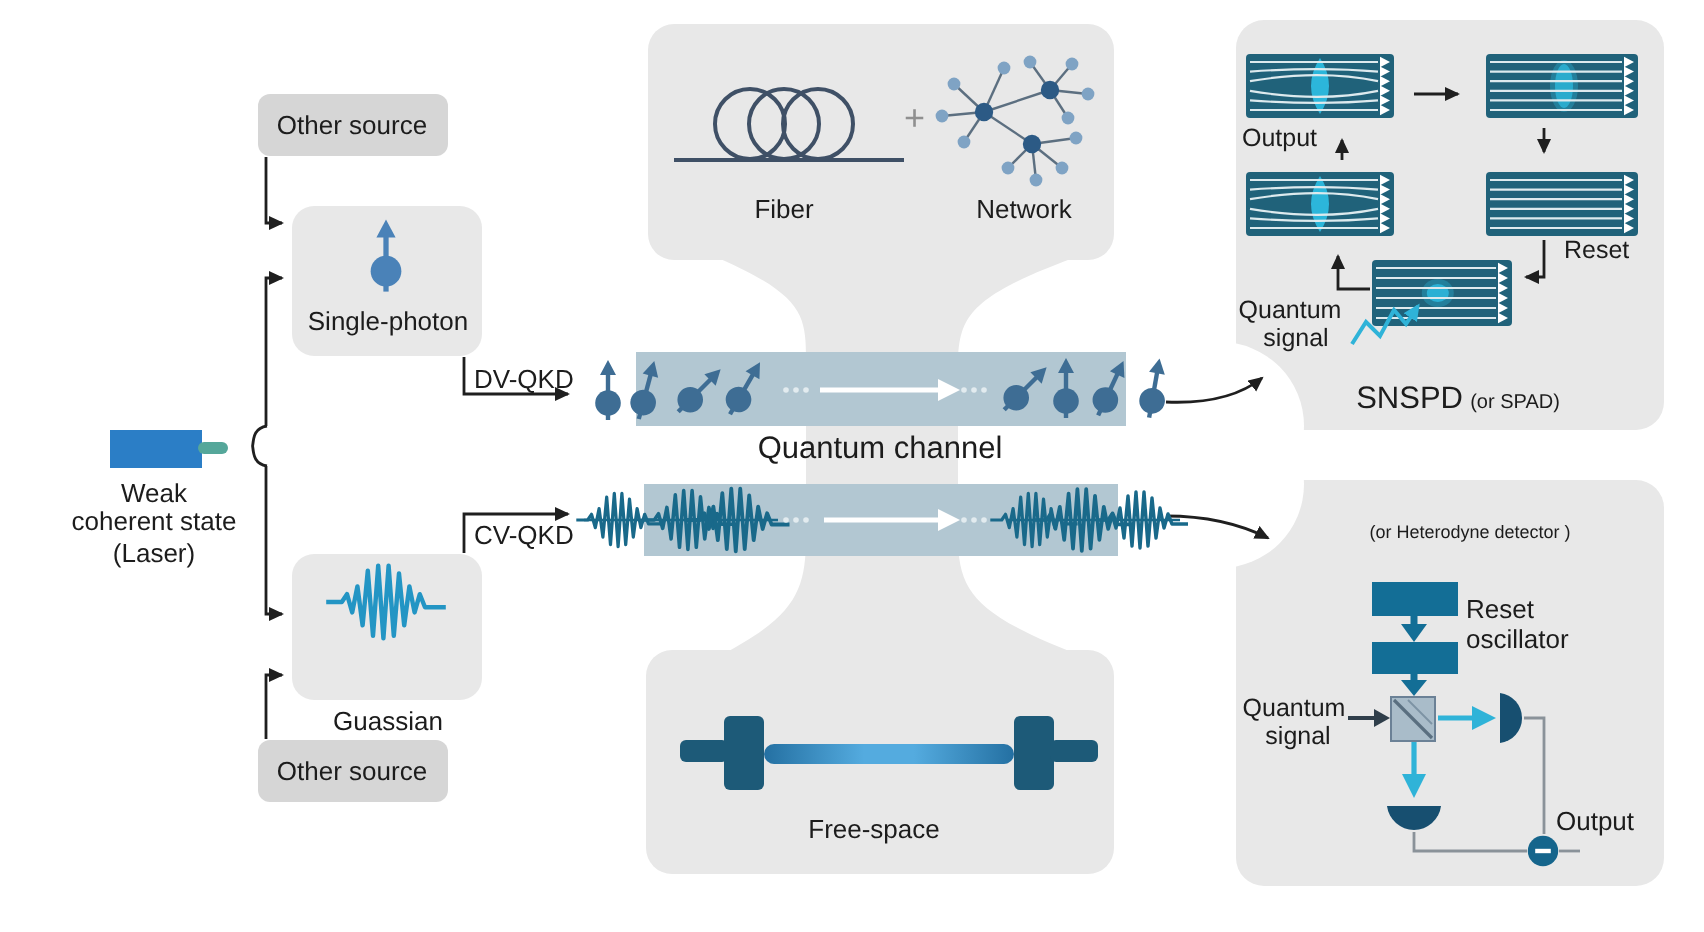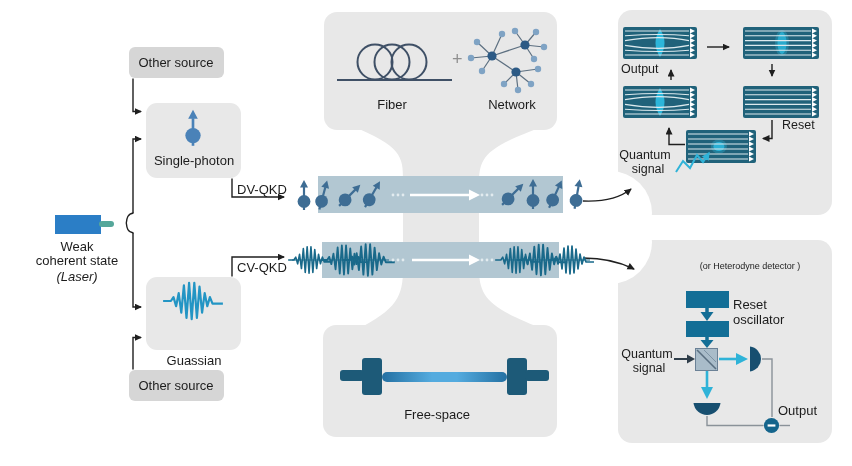--- a/index.html
+++ b/index.html
@@ -206,36 +206,38 @@
         <polygon points="63,21.4 68,24 63,26.6" fill="#fff"></polygon>
         <path d="M2,29 Q35,29 62,29" fill="none" stroke="#ddeaee" stroke-width="1.1"></path>
         <polygon points="63,26.4 68,29 63,31.6" fill="#fff"></polygon>
       </svg>
     </div>
 
   <div class="t c" style="left:176px;top:56px;">Other source</div>
   <div class="t c" style="left:194px;top:154px;">Single-photon</div>
   <div class="t c" style="left:77px;top:240px;">Weak</div>
   <div class="t c" style="left:77px;top:254px;">coherent state</div>
-  <div class="t c" style="left:77px;top:270px;font-style:italic;">(Laser)</div>
+  <div class="t c" style="left:77px;top:270px;">(Laser)</div>
   <div class="t c" style="left:194px;top:327px;margin-top:27px;">Guassian</div>
   <div class="t c" style="left:176px;top:379px;">Other source</div>
   <div class="t" style="left:237px;top:183px;">DV-QKD</div>
   <div class="t" style="left:237px;top:261px;">CV-QKD</div>
+  <div class="t c big" style="left:440px;top:217px;">Quantum channel</div>
   <div class="t c" style="left:392px;top:98px;">Fiber</div>
   <div class="t" style="left:452px;top:50px;font-size:18px;color:#8f8f8f;">+</div>
   <div class="t c" style="left:512px;top:98px;">Network</div>
   <div class="t c" style="left:437px;top:408px;">Free-space</div>
 
   <div class="t med" style="left:621px;top:63px;">Output</div>
   <div class="t med" style="left:782px;top:119px;">Reset</div>
   <div class="t c med" style="left:645px;top:149px;">Quantum</div>
   <div class="t c med" style="left:648px;top:163px;">signal</div>
-
-  <div class="t c small" style="left:750px;top:262px;">(or Heterodyne detector )</div>
+  <div class="t c" style="left:729px;top:192px;"><span class="big">SNSPD</span> <span class="tiny">(or SPAD)</span></div>
+
+  <div class="t c small" style="left:735px;top:262px;">(or Heterodyne detector )</div>
   <div class="t" style="left:733px;top:298px;">Reset</div>
   <div class="t" style="left:733px;top:313px;">oscillator</div>
   <div class="t c med" style="left:647px;top:348px;">Quantum</div>
   <div class="t c med" style="left:649px;top:362px;">signal</div>
   <div class="t" style="left:778px;top:404px;">Output</div>
 
   <svg id="overlay" width="852" height="466">
     <defs>
       <marker id="mk" markerWidth="9" markerHeight="8" refX="6.5" refY="3.5" orient="auto" markerUnits="userSpaceOnUse">
         <path d="M0,0 L7.5,3.5 L0,7 Z" fill="#1f1f1f"></path>

